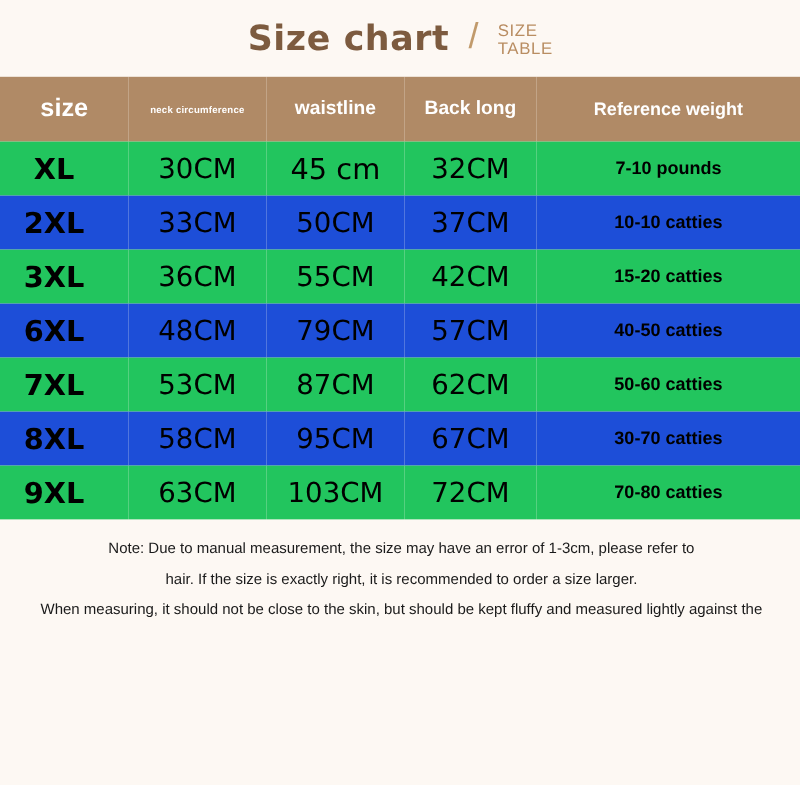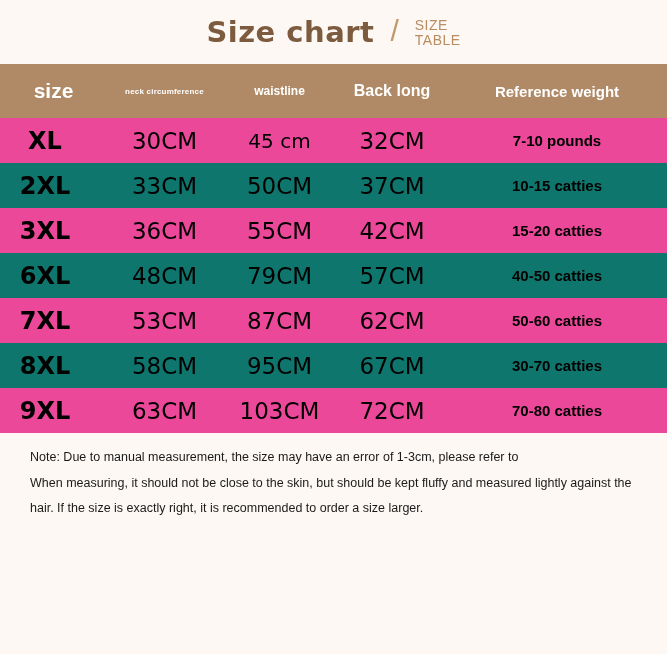--- a/index.html
+++ b/index.html
@@ -63,69 +63,70 @@
   table.size-table thead th {
     background: #b08a66;
     color: #ffffff;
     font-weight: bold;
     padding: 10px 0;
     height: 34px;
     vertical-align: middle;
   }
   .th-size { font-size: 21px; }
   .th-neck { font-size: 8px; letter-spacing: 0.2px; margin-top: 11px; }
-  .th-waist { font-size: 12px; }
+  .th-waist { font-size: 16px; }
   .th-back { font-size: 16px; }
   .th-ref { font-size: 15px; }
 
   col.c1 { width: 107px; }
   col.c2 { width: 115px; }
   col.c3 { width: 115px; }
   col.c4 { width: 110px; }
   col.c5 { width: 220px; }
 
   table.size-table tbody td {
     text-align: center;
     height: 43px;
     color: #000;
   }
-  tbody tr.odd  { background: #ec4899; }
-  tbody tr.even { background: #0f766e; margin-top: 12px; }
+  tbody tr.odd  { background: #22c55e; }
+  tbody tr.even { background: #1d4ed8; margin-top: 12px; }
 
   td.size-cell {
     font-size: 24px;
     font-weight: bold;
     text-align: right;
     padding-right: 18px;
     font-family: "DejaVu Sans", sans-serif;
   }
   td.meas {
     font-size: 23px;
     font-weight: normal;
     font-family: "DejaVu Sans", sans-serif;
   }
   td.meas.light {
     font-weight: normal;
-    font-size: 20px;
+    font-size: 24px;
   }
   td.ref {
     font-size: 15px;
     font-weight: bold;
   }
 
   
   .notes {
     background: #fdf8f3;
     padding: 12px 28px 10px 30px;
     color: #1a1a1a;
     font-size: 12.5px;
     line-height: 1.95;
   }
   .notes p {
     margin: 0;
+    text-align: center;
   }
   .notes .note-block {
     margin-bottom: 2px;
   }
 </style>
 </head>
 <body>
 
 <div class="page">
 
@@ -161,21 +162,21 @@
         <td class="meas">30CM</td>
         <td class="meas light">45 cm</td>
         <td class="meas">32CM</td>
         <td class="ref">7-10 pounds</td>
       </tr>
       <tr class="even">
         <td class="size-cell">2XL</td>
         <td class="meas">33CM</td>
         <td class="meas">50CM</td>
         <td class="meas">37CM</td>
-        <td class="ref">10-15 catties</td>
+        <td class="ref">10-10 catties</td>
       </tr>
       <tr class="odd">
         <td class="size-cell">3XL</td>
         <td class="meas">36CM</td>
         <td class="meas">55CM</td>
         <td class="meas">42CM</td>
         <td class="ref">15-20 catties</td>
       </tr>
       <tr class="even">
         <td class="size-cell">6XL</td>
@@ -206,18 +207,18 @@
         <td class="ref">70-80 catties</td>
       </tr>
     </tbody>
   </table>
 
   <div class="notes">
     <div class="note-block">
       <p>Note: Due to manual measurement, the size may have an error of 1-3cm, please refer to</p>
     </div>
     <div class="note-block">
+      <p>hair. If the size is exactly right, it is recommended to order a size larger.</p>
       <p>When measuring, it should not be close to the skin, but should be kept fluffy and measured lightly against the</p>
-      <p>hair. If the size is exactly right, it is recommended to order a size larger.</p>
     </div>
   </div>
 
 </div>
 
 </body></html>

